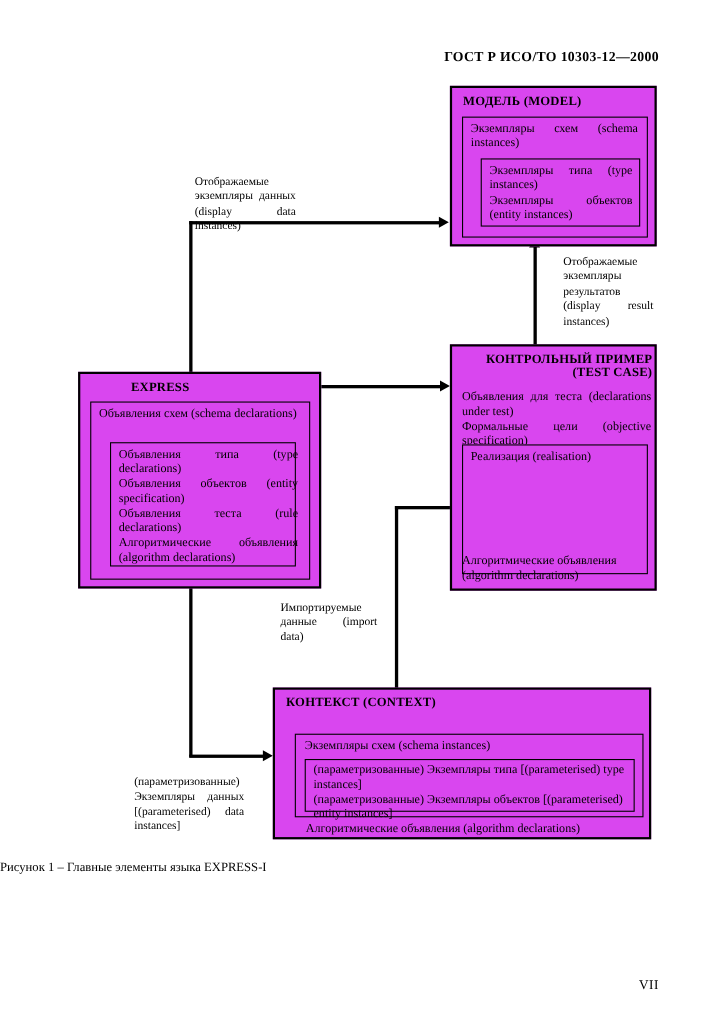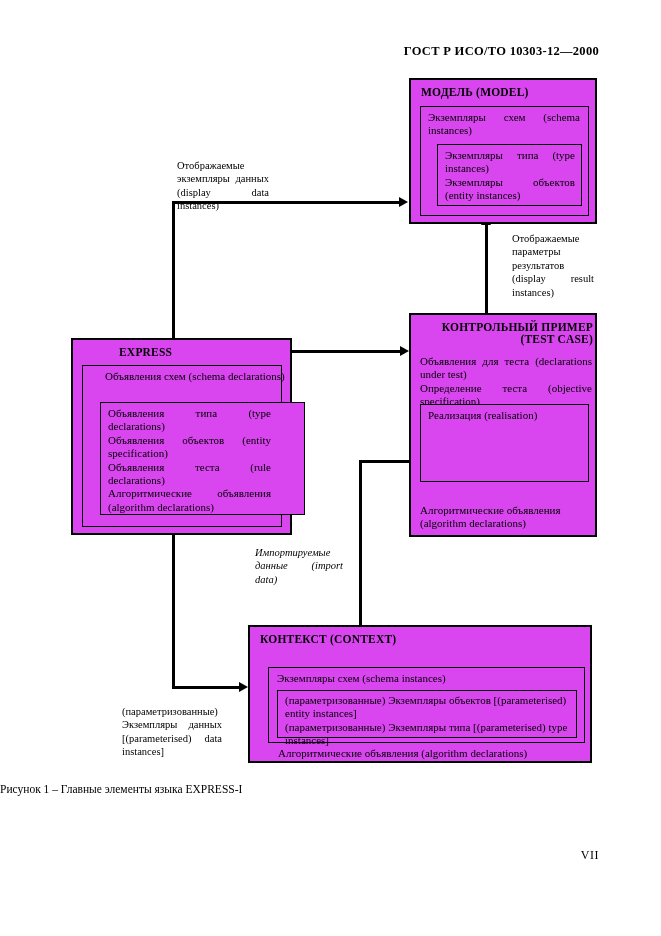--- a/index.html
+++ b/index.html
@@ -21,21 +21,21 @@
     position: absolute;
     top: 44px;
     right: 62px;
     font-size: 12.5px;
     font-weight: bold;
     letter-spacing: 0.3px;
     white-space: nowrap;
   }
   #page-number {
     position: absolute;
-    top: 848px;
+    top: 888px;
     right: 62px;
     font-size: 12px;
     letter-spacing: 0.5px;
   }
   #figure-caption {
     position: absolute;
     top: 783px;
     left: 0;
     width: 661px;
     text-align: left;
@@ -77,29 +77,29 @@
   #model-title     { position: absolute; left: 10px; top: 6px; }
   #model-schema-box{ left: 9px;  top: 26px;  width: 169px; height: 110px; }
   #model-schema-lbl{ position: absolute; left: 7px; top: 4px; width: 152px; }
   #model-inner-box { left: 16px; top: 37px;  width: 145px; height: 62px; }
   #model-inner-txt { position: absolute; left: 7px; top: 4px; width: 130px; }
 
   
   #express-box        { left: 71px;  top: 338px; width: 221px; height: 197px; }
   #express-title      { position: absolute; left: 10px; top: 6px; margin-left: 36px; }
   #express-schema-box { left: 9px;  top: 25px;  width: 200px; height: 162px; }
-  #express-schema-lbl { position: absolute; left: 7px; top: 4px; width: 186px; margin-left: 15px; }
-  #express-inner-box  { left: 17px; top: 36px;  width: 205px; height: 113px; }
+  #express-schema-lbl { position: absolute; left: 7px; top: 4px; width: 186px; }
+  #express-inner-box  { left: 17px; top: 36px;  width: 169px; height: 113px; }
   #express-inner-txt  { position: absolute; left: 7px; top: 4px; width: 163px; }
 
   
   #testcase-box      { left: 409px; top: 313px; width: 188px; height: 224px; }
   #testcase-title    { position: absolute; left: 4px; top: 6px; width: 178px; }
   #testcase-head-txt { position: absolute; left: 9px; top: 40px; width: 172px; }
-  #realisation-box   { left: 9px;  top: 89px;  width: 169px; height: 78px; text-decoration: underline; }
+  #realisation-box   { left: 9px;  top: 89px;  width: 169px; height: 118px; text-decoration: underline; }
   #realisation-lbl   { position: absolute; left: 7px; top: 4px; width: 152px; }
   #realisation-inner { left: 16px; top: 26px;  width: 146px; height: 62px; }
   #realisation-inner-txt { position: absolute; left: 7px; top: 4px; width: 132px; }
   #testcase-foot-txt { position: absolute; left: 9px; top: 189px; width: 172px; }
 
   
   #context-box        { left: 248px; top: 625px; width: 344px; height: 138px; }
   #context-title      { position: absolute; left: 10px; top: 6px; }
   #context-formal     { position: absolute; left: 28px; top: 22px; width: 310px; }
   #context-schema-box { left: 18px; top: 40px;  width: 317px; height: 76px; }
@@ -134,21 +134,21 @@
   
   .arrow-label {
     position: absolute;
     font-size: 10.5px;
     line-height: 1.28;
     text-align: justify;
     text-justify: inter-word;
   }
   #label-display-data    { left: 177px; top: 124px; width: 92px; margin-top: 35px; }
   #label-display-result  { left: 512px; top: 232px; width: 82px; }
-  #label-import-data     { left: 255px; top: 546px; width: 88px; font-style: italic; }
+  #label-import-data     { left: 255px; top: 546px; width: 88px; }
   #label-param-data      { left: 122px; top: 705px; width: 100px; }
 </style>
 </head>
 <body>
 
 <div id="doc-header">ГОСТ Р ИСО/ТО 10303-12—2000</div>
 
 <div class="line vline" style="left:172px; top:201px; height:139px;"></div>
 <div class="line hline" style="left:172px; top:201px; width:228px;"></div>
 <div class="arrow arrow-right" style="left:399px; top:196.5px;"></div>
@@ -195,41 +195,41 @@
   </div>
 </div>
 
 <div class="box" id="testcase-box">
   <div class="box-title center" id="testcase-title">
       <span style="display:block">КОНТРОЛЬНЫЙ ПРИМЕР</span>
       <span style="display:block">(TEST CASE)</span>
     </div>
   <div class="txt" id="testcase-head-txt">
       <span style="display:block">Объявления для теста (declarations under test)</span>
-      <span style="display:block">Определение теста (objective specification)</span>
+      <span style="display:block">Формальные цели (objective specification)</span>
     </div>
   <div class="box inner" id="realisation-box">
     <div class="txt plain" id="realisation-lbl">Реализация (realisation)</div>
   </div>
   <div class="txt plain" id="testcase-foot-txt">Алгоритмические объявления (algorithm declarations)</div>
 </div>
 
 <div class="box" id="context-box">
   <div class="box-title" id="context-title">КОНТЕКСТ (CONTEXT)</div>
   <div class="box inner" id="context-schema-box">
     <div class="txt plain" id="context-schema-lbl">Экземпляры схем (schema instances)</div>
     <div class="box inner2" id="context-inner-box">
       <div class="txt plain" id="context-inner-txt">
+          <span style="display:block">(параметризованные) Экземпляры типа [(parameterised) type instances]</span>
           <span style="display:block">(параметризованные) Экземпляры объектов [(parameterised) entity instances]</span>
-          <span style="display:block">(параметризованные) Экземпляры типа [(parameterised) type instances]</span>
         </div>
     </div>
   </div>
   <div class="txt plain" id="context-algo">Алгоритмические объявления (algorithm declarations)</div>
 </div>
 
 <div class="arrow-label" id="label-display-data">Отображаемые экземпляры данных (display data instances)</div>
-<div class="arrow-label" id="label-display-result">Отображаемые параметры результатов (display result instances)</div>
+<div class="arrow-label" id="label-display-result">Отображаемые экземпляры результатов (display result instances)</div>
 <div class="arrow-label" id="label-import-data">Импортируемые данные (import data)</div>
 <div class="arrow-label" id="label-param-data">(параметризованные) Экземпляры данных [(parameterised) data instances]</div>
 
 <div id="figure-caption">Рисунок 1 – Главные элементы языка EXPRESS-I</div>
 <div id="page-number">VII</div>
 
 </body></html>

